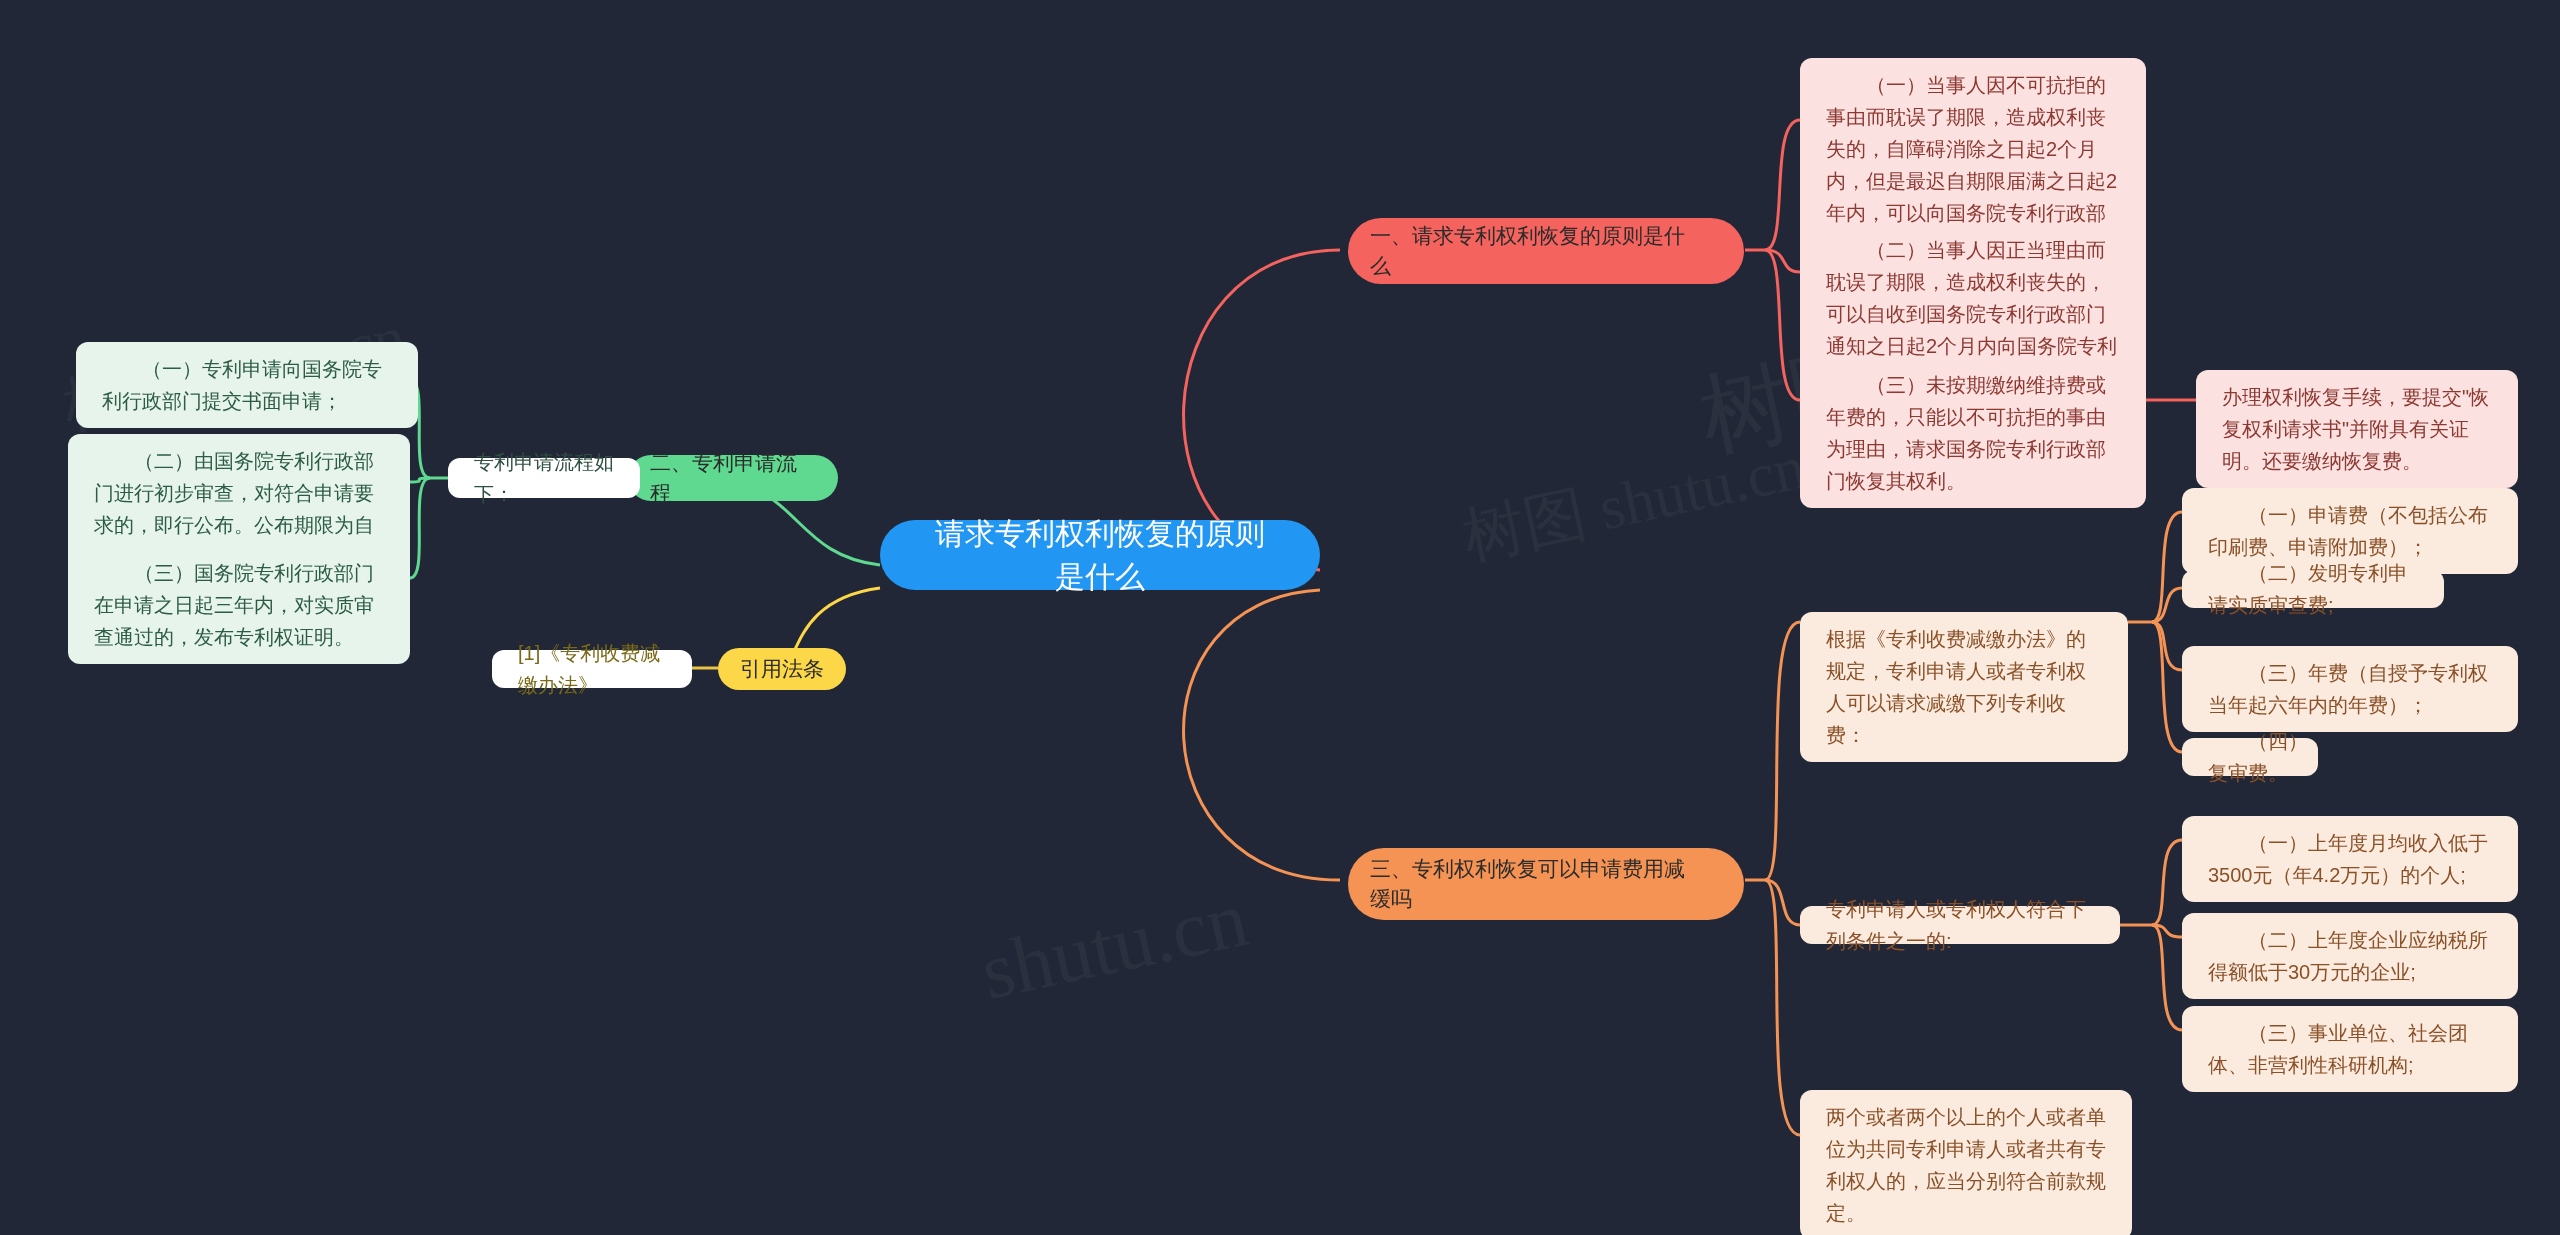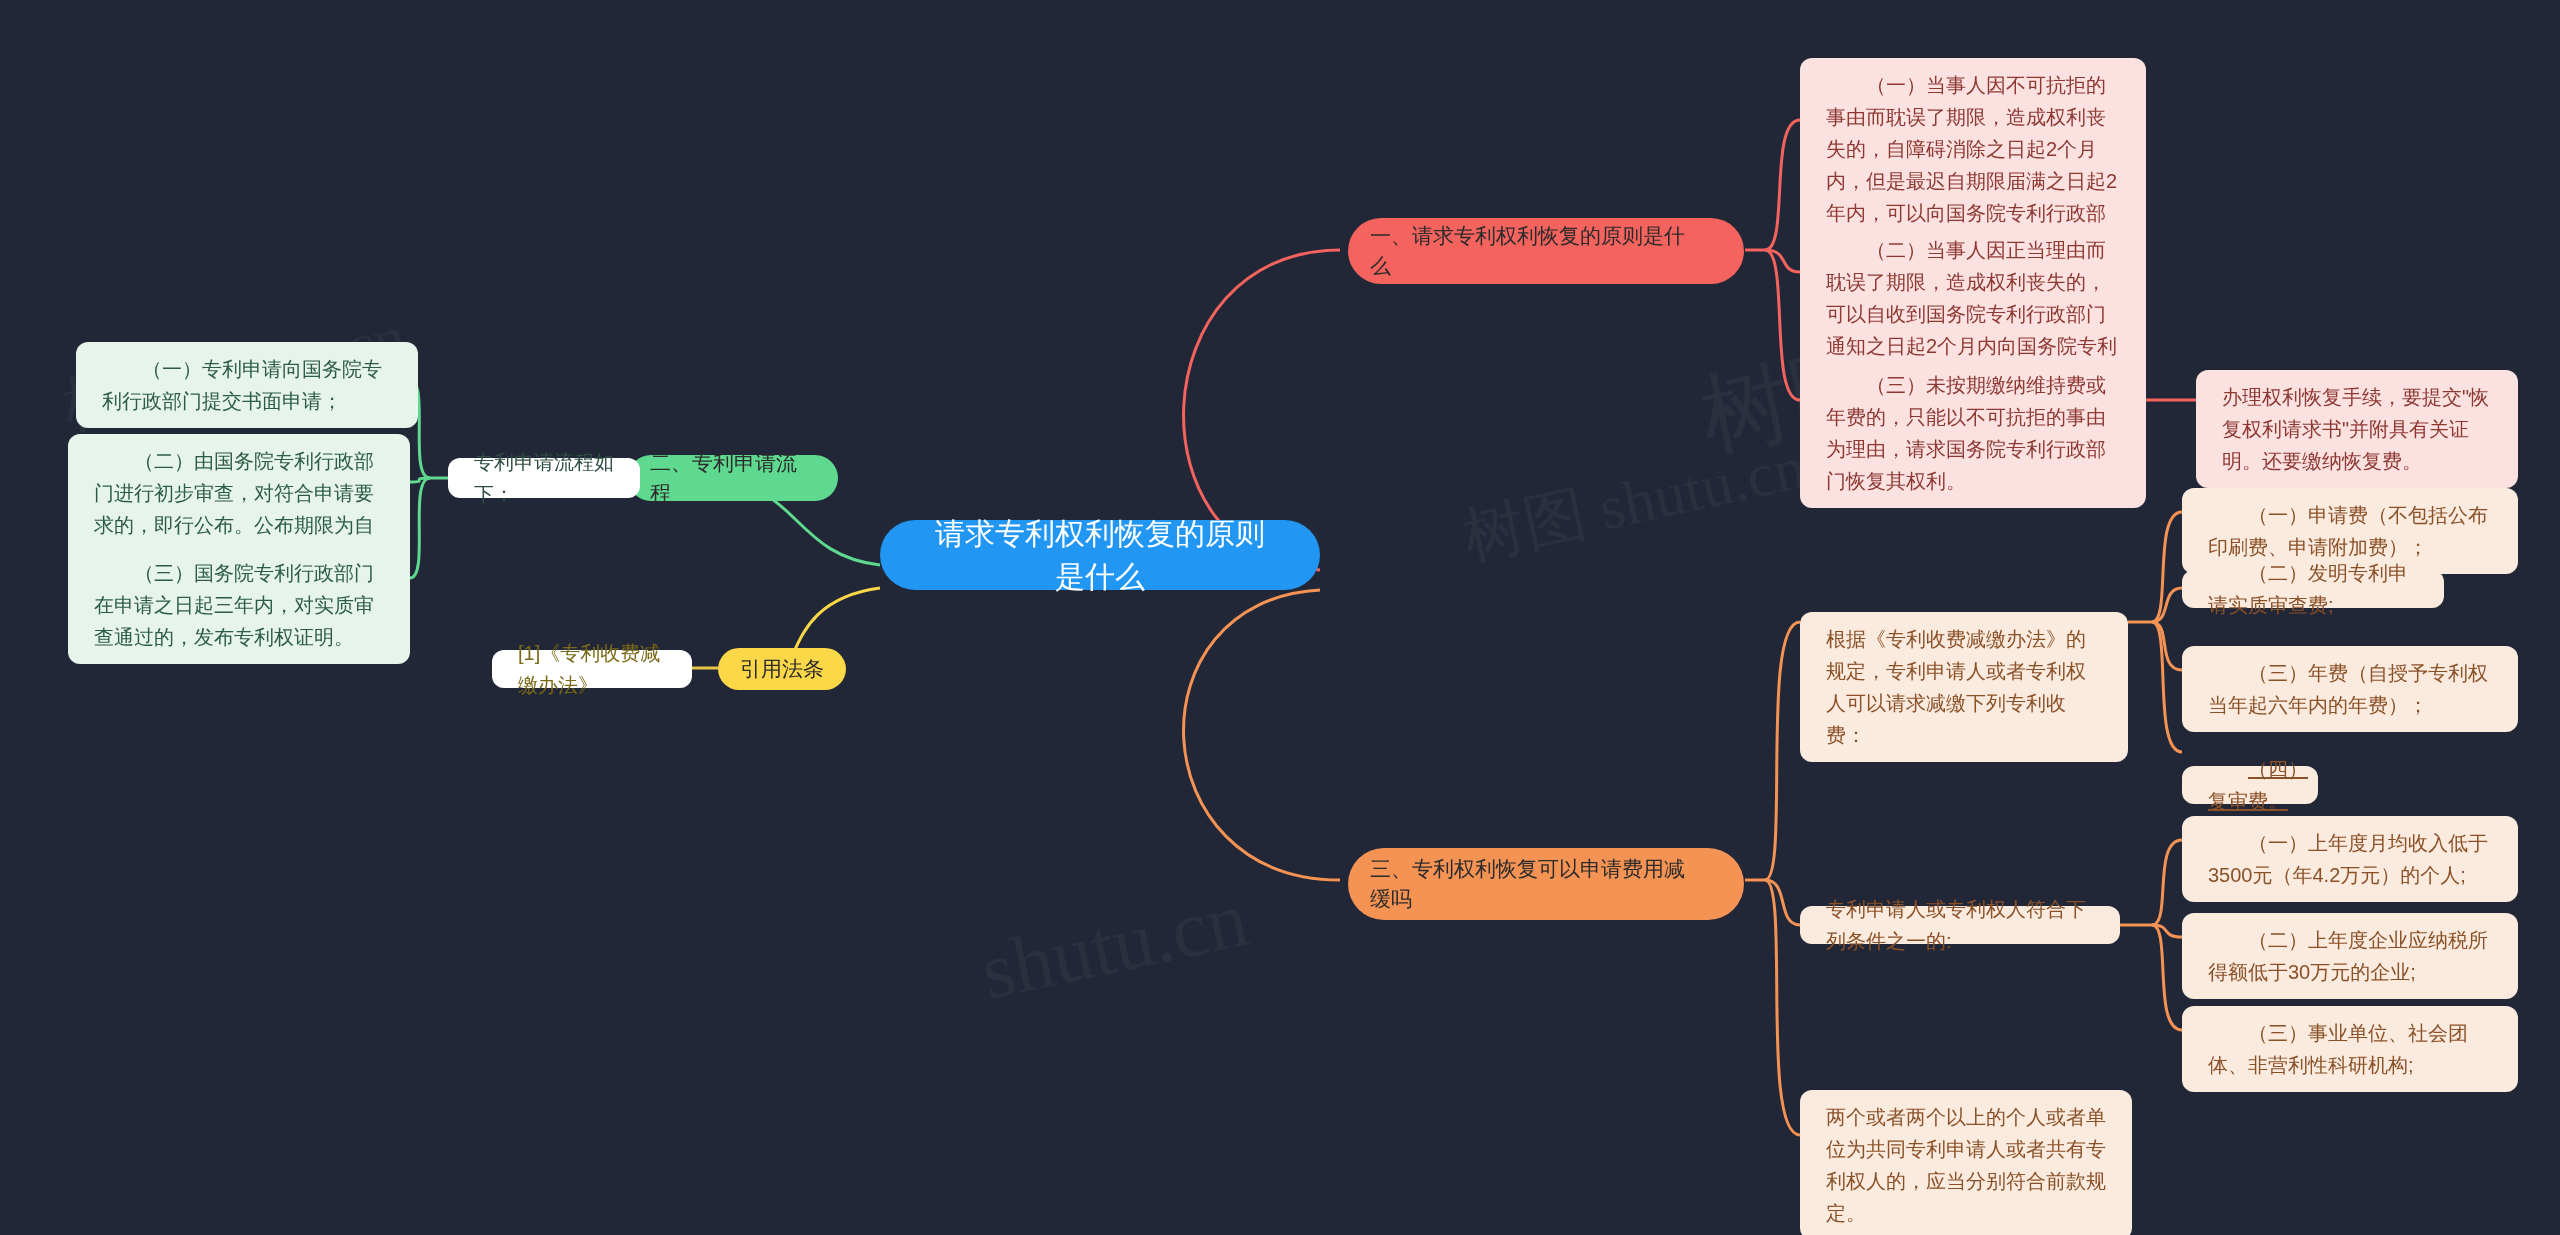--- a/index.html
+++ b/index.html
@@ -169,21 +169,21 @@
 缓吗</div>
 
   <div class="node leaf orange" style="left:1800px; top:598px; width:328px;margin-top:14px;">根据《专利收费减缴办法》的规定，专利申请人或者专利权人可以请求减缴下列专利收费：</div>
 
   <div class="node leaf orange indent" style="left:2182px; top:488px; width:336px;">（一）申请费（不包括公布印刷费、申请附加费）；</div>
 
   <div class="node leaf orange indent" style="left:2182px; top:570px; width:262px; height:38px;">（二）发明专利申请实质审查费;</div>
 
   <div class="node leaf orange indent" style="left:2182px; top:646px; width:336px;">（三）年费（自授予专利权当年起六年内的年费）；</div>
 
-  <div class="node leaf orange indent" style="left:2182px; top:766px; width:136px; height:38px;text-decoration:underline;">（四）复审费。</div>
+  <div class="node leaf orange indent" style="left:2182px; top:738px; width:136px; height:38px;">（四）复审费。</div>
 
   <div class="node leaf orange" style="left:1800px; top:906px; width:320px; height:38px;">专利申请人或专利权人符合下列条件之一的:</div>
 
   <div class="node leaf orange indent" style="left:2182px; top:816px; width:336px;">（一）上年度月均收入低于3500元（年4.2万元）的个人;</div>
 
   <div class="node leaf orange indent" style="left:2182px; top:913px; width:336px;">（二）上年度企业应纳税所得额低于30万元的企业;</div>
 
   <div class="node leaf orange indent" style="left:2182px; top:1006px; width:336px;">（三）事业单位、社会团体、非营利性科研机构;</div>
 
   <div class="node leaf orange" style="left:1800px; top:1090px; width:332px;">两个或者两个以上的个人或者单位为共同专利申请人或者共有专利权人的，应当分别符合前款规定。</div>

